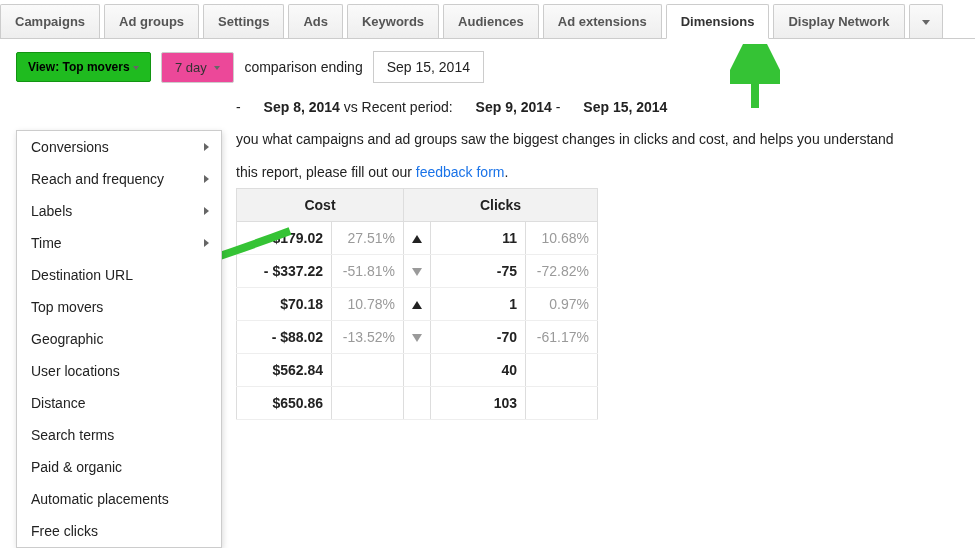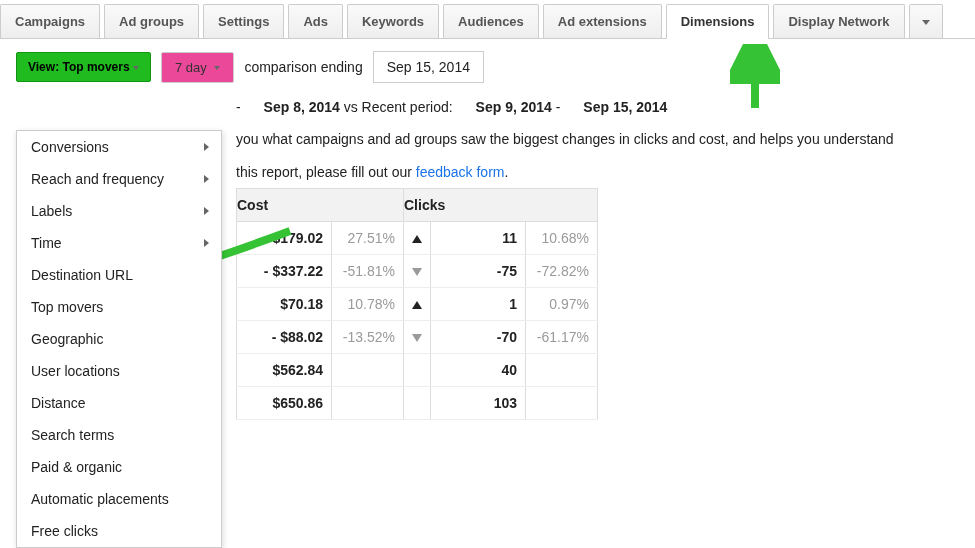--- a/index.html
+++ b/index.html
@@ -74,21 +74,21 @@
   .fb { font-size:14px; margin: 0 0 6px 220px;}
   .fb a { color:#1a73e8; text-decoration:none; cursor:pointer;}
   
   .data-table { margin-left:220px; margin-top:8px; border-collapse:collapse; }
   .data-table th {
     background:#f2f2f2;
     border:1px solid #ddd;
     font-size:14px;
     font-weight:bold;
     padding:8px 0;
-    text-align:left;
+    text-align:center;
   }
   .data-table td {
     border-left:1px solid #ddd;
     border-right:1px solid #ddd;
     border-bottom:1px solid #eee;
     padding:8px 8px;
     text-align:right;
     font-size:14px;
   }
   .data-table td.val { font-weight:bold; min-width:95px; }

